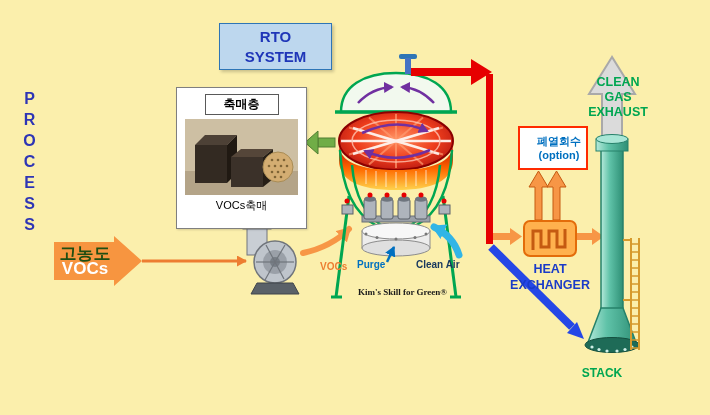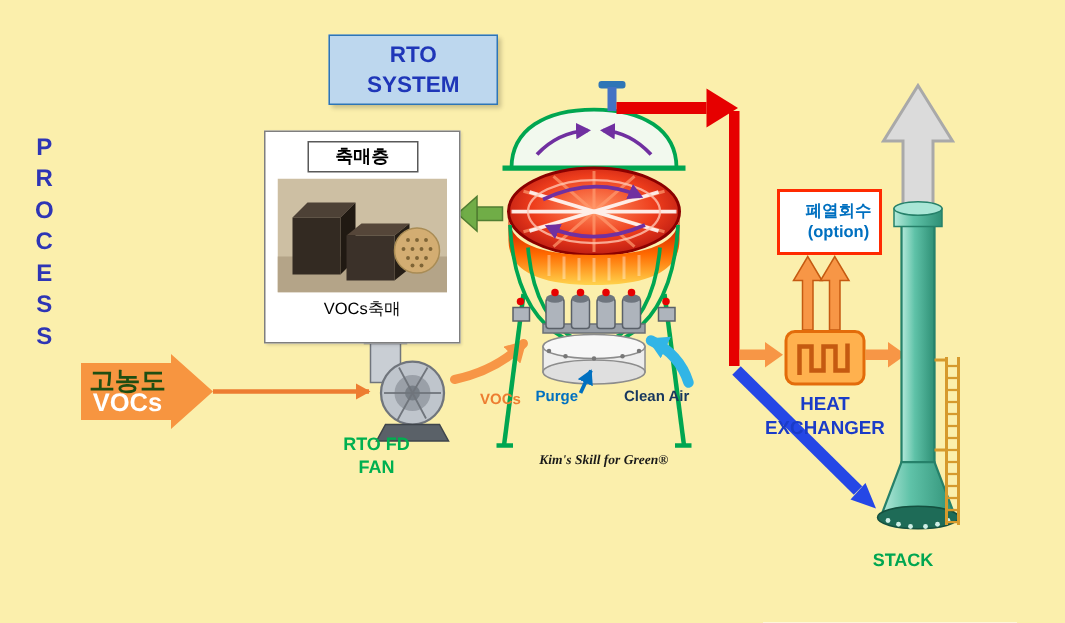--- a/index.html
+++ b/index.html
@@ -41,22 +41,22 @@
     position:absolute;left:0;width:62px;text-align:center;
     font-weight:bold;font-size:17px;
   }
   .feed-line1{top:6px;color:#1F4E12;}
   .feed-line2{top:23px;color:#ffffff;}
   #fan-label{left:216px;top:289px;width:70px;text-align:center;
     font-weight:bold;font-size:12px;color:#00B050;line-height:1.25;}
   #vocs-label{left:320px;top:261px;font-size:10px;font-weight:bold;color:#ED7D31;}
   #purge-label{left:357px;top:259px;font-size:10px;font-weight:bold;color:#0070C0;}
   #clean-air-label{left:416px;top:259px;font-size:10px;font-weight:bold;color:#17375E;}
-  #kim-credit{left:345px;top:301px;width:115px;text-align:center;
-    font-family:"Liberation Serif", serif;font-weight:bold;font-size:9px;color:#1A1A1A;font-style:italic;}
+  #kim-credit{left:345px;top:287px;width:115px;text-align:center;
+    font-family:"Liberation Serif", serif;font-weight:bold;font-size:9px;color:#1A1A1A;}
   #heat-recovery-box{
     left:518px;top:126px;width:66px;height:40px;z-index:2;position:absolute;
     background:#ffffff;border:2px solid #FF2A00;
     display:flex;align-items:center;justify-content:center;text-align:center;
     font-size:11px;font-weight:bold;color:#0070C0;line-height:1.3;
   }
   #heat-recovery-box span{white-space:pre-line;margin-left:12px;}
   #hx-label{left:490px;top:262px;width:120px;text-align:center;
     font-weight:bold;font-size:12.5px;color:#1A3BC8;line-height:1.25;}
   #clean-gas-label{left:577px;top:75px;width:82px;text-align:center;
@@ -330,29 +330,30 @@
   </div>
 
   <div id="feed-arrow">
     <svg width="88" height="50">
       <polygon points="0,6 60,6 60,0 88,25 60,50 60,44 0,44" fill="#F79540"></polygon>
     </svg>
     <div class="feed-line1">고농도</div>
     <div class="feed-line2">VOCs</div>
   </div>
 
-  <div class="lbl" id="fan-label">RTO FD
-FAN</div>
   <div class="lbl" id="vocs-label">VOCs</div>
   <div class="lbl" id="purge-label">Purge</div>
   <div class="lbl" id="clean-air-label">Clean Air</div>
   <div class="lbl" id="kim-credit">Kim's Skill for Green®</div>
 
   <div id="heat-recovery-box">
     <span>폐열회수
 (option)</span>
   </div>
 
   <div class="lbl" id="hx-label">HEAT
 EXCHANGER</div>
+  <div class="lbl" id="clean-gas-label">CLEAN
+GAS
+EXHAUST</div>
   <div class="lbl" id="stack-label">STACK</div>
 
 </div>
 
 </body></html>

